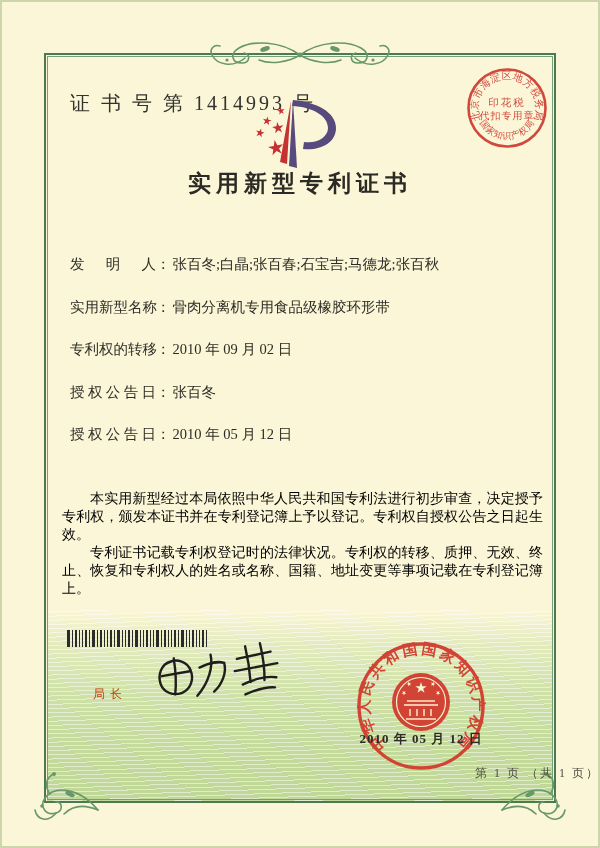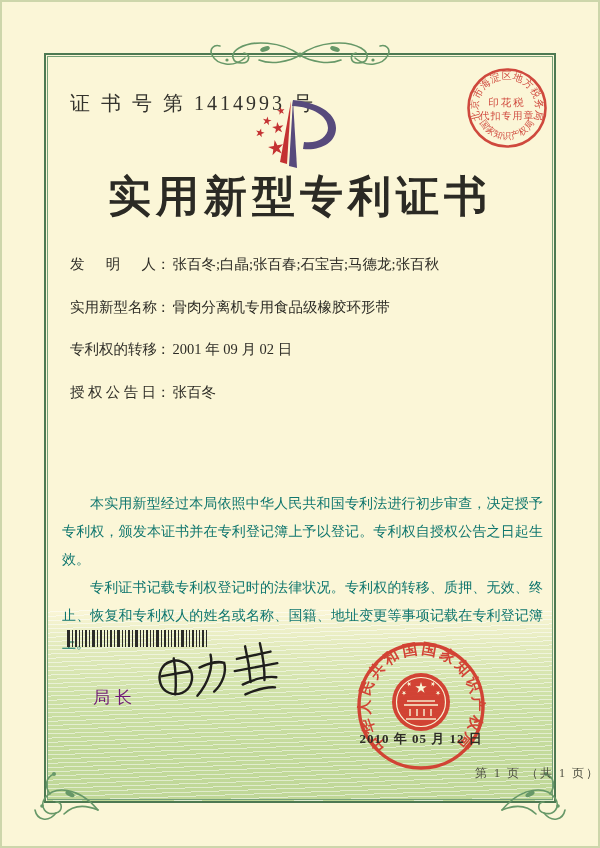--- a/index.html
+++ b/index.html
@@ -17,34 +17,34 @@
   .green-band{
     position:absolute;left:47px;right:47px;top:610px;bottom:47px;
     background:
       repeating-linear-gradient(178deg, rgba(255,255,255,0) 0 1.6px, rgba(255,255,255,.5) 1.6px 2.6px, rgba(255,255,255,0) 2.6px 4.2px),
       linear-gradient(180deg, rgba(198,221,158,0) 0%, rgba(198,221,158,.45) 18%, rgba(198,221,158,.85) 45%, #c3da9b 75%, #bfd797 100%);
   }
   .cert-no{position:absolute;left:70px;top:90px;font-size:20px;letter-spacing:3px;color:#33322c;}
   .logo{position:absolute;left:250px;top:98px;}
   .title{
     position:absolute;left:0;right:0;top:168px;text-align:center;
-    font-size:43px;font-weight:700;letter-spacing:5px;color:#2b2a24;
+    font-size:23px;font-weight:700;letter-spacing:5px;color:#2b2a24;
   }
   .fields{position:absolute;left:70px;top:253px;width:470px;}
   .frow{margin-bottom:20.5px;font-size:14.5px;line-height:22px;white-space:nowrap;}
   .flabel{display:inline-block;width:86px;text-align:justify;text-align-last:justify;vertical-align:bottom;color:#2f2e28;}
   .fcolon{display:inline-block;margin-right:2px;}
   .fvalue{color:#2c2b25;}
   .body-text{
     position:absolute;left:62px;top:490px;width:481px;
-    font-size:14px;line-height:28px;text-align:justify;color:#0f766e;
+    font-size:14px;line-height:18px;text-align:justify;color:#000000;
   }
   .body-text p{margin:0;text-indent:2em;}
   .barcode{position:absolute;left:67px;top:630px;}
-  .signer-title{position:absolute;left:93px;top:686px;font-size:17px;letter-spacing:5px;color:#701a75;}
+  .signer-title{position:absolute;left:93px;top:686px;font-size:12px;letter-spacing:5px;color:#c2410c;}
   .signature{position:absolute;left:150px;top:638px;}
   .stamp{position:absolute;left:465px;top:66px;opacity:.92;}
   .seal{position:absolute;left:351px;top:636px;opacity:.95;}
   .seal-date{
     position:absolute;left:351px;top:730px;width:140px;text-align:center;
     font-size:13px;font-weight:600;letter-spacing:1px;color:#2d2b26;
   }
   .footer{
     position:absolute;left:0;right:0;top:765px;text-align:right;
     font-size:12px;letter-spacing:2px;color:#4c4d40;
@@ -139,24 +139,27 @@
 <div class="title">实用新型专利证书</div>
 
 <div class="fields">
   <div class="frow">
     <span class="flabel">发明人</span><span class="fcolon">：</span><span class="fvalue">张百冬;白晶;张百春;石宝吉;马德龙;张百秋</span>
   </div>
   <div class="frow">
     <span class="flabel">实用新型名称</span><span class="fcolon">：</span><span class="fvalue">骨肉分离机专用食品级橡胶环形带</span>
   </div>
   <div class="frow">
-    <span class="flabel">专利权的转移</span><span class="fcolon">：</span><span class="fvalue">2001 年 09 月 02 日</span>
+    <span class="flabel">专利权的转移</span><span class="fcolon">：</span><span class="fvalue">2010 年 09 月 02 日</span>
   </div>
   <div class="frow">
     <span class="flabel">授权公告日</span><span class="fcolon">：</span><span class="fvalue">张百冬</span>
+  </div>
+  <div class="frow">
+    <span class="flabel">授权公告日</span><span class="fcolon">：</span><span class="fvalue">2010 年 05 月 12 日</span>
   </div>
 </div>
 
 <div class="body-text">
   <p>本实用新型经过本局依照中华人民共和国专利法进行初步审查，决定授予专利权，颁发本证书并在专利登记簿上予以登记。专利权自授权公告之日起生效。</p>
   <p>专利证书记载专利权登记时的法律状况。专利权的转移、质押、无效、终止、恢复和专利权人的姓名或名称、国籍、地址变更等事项记载在专利登记簿上。</p>
 </div>
 
 <svg class="barcode" width="160" height="17" viewBox="0 0 160 17">
     <rect x="0" y="0" width="3" height="17" fill="#2b2b28"></rect>

